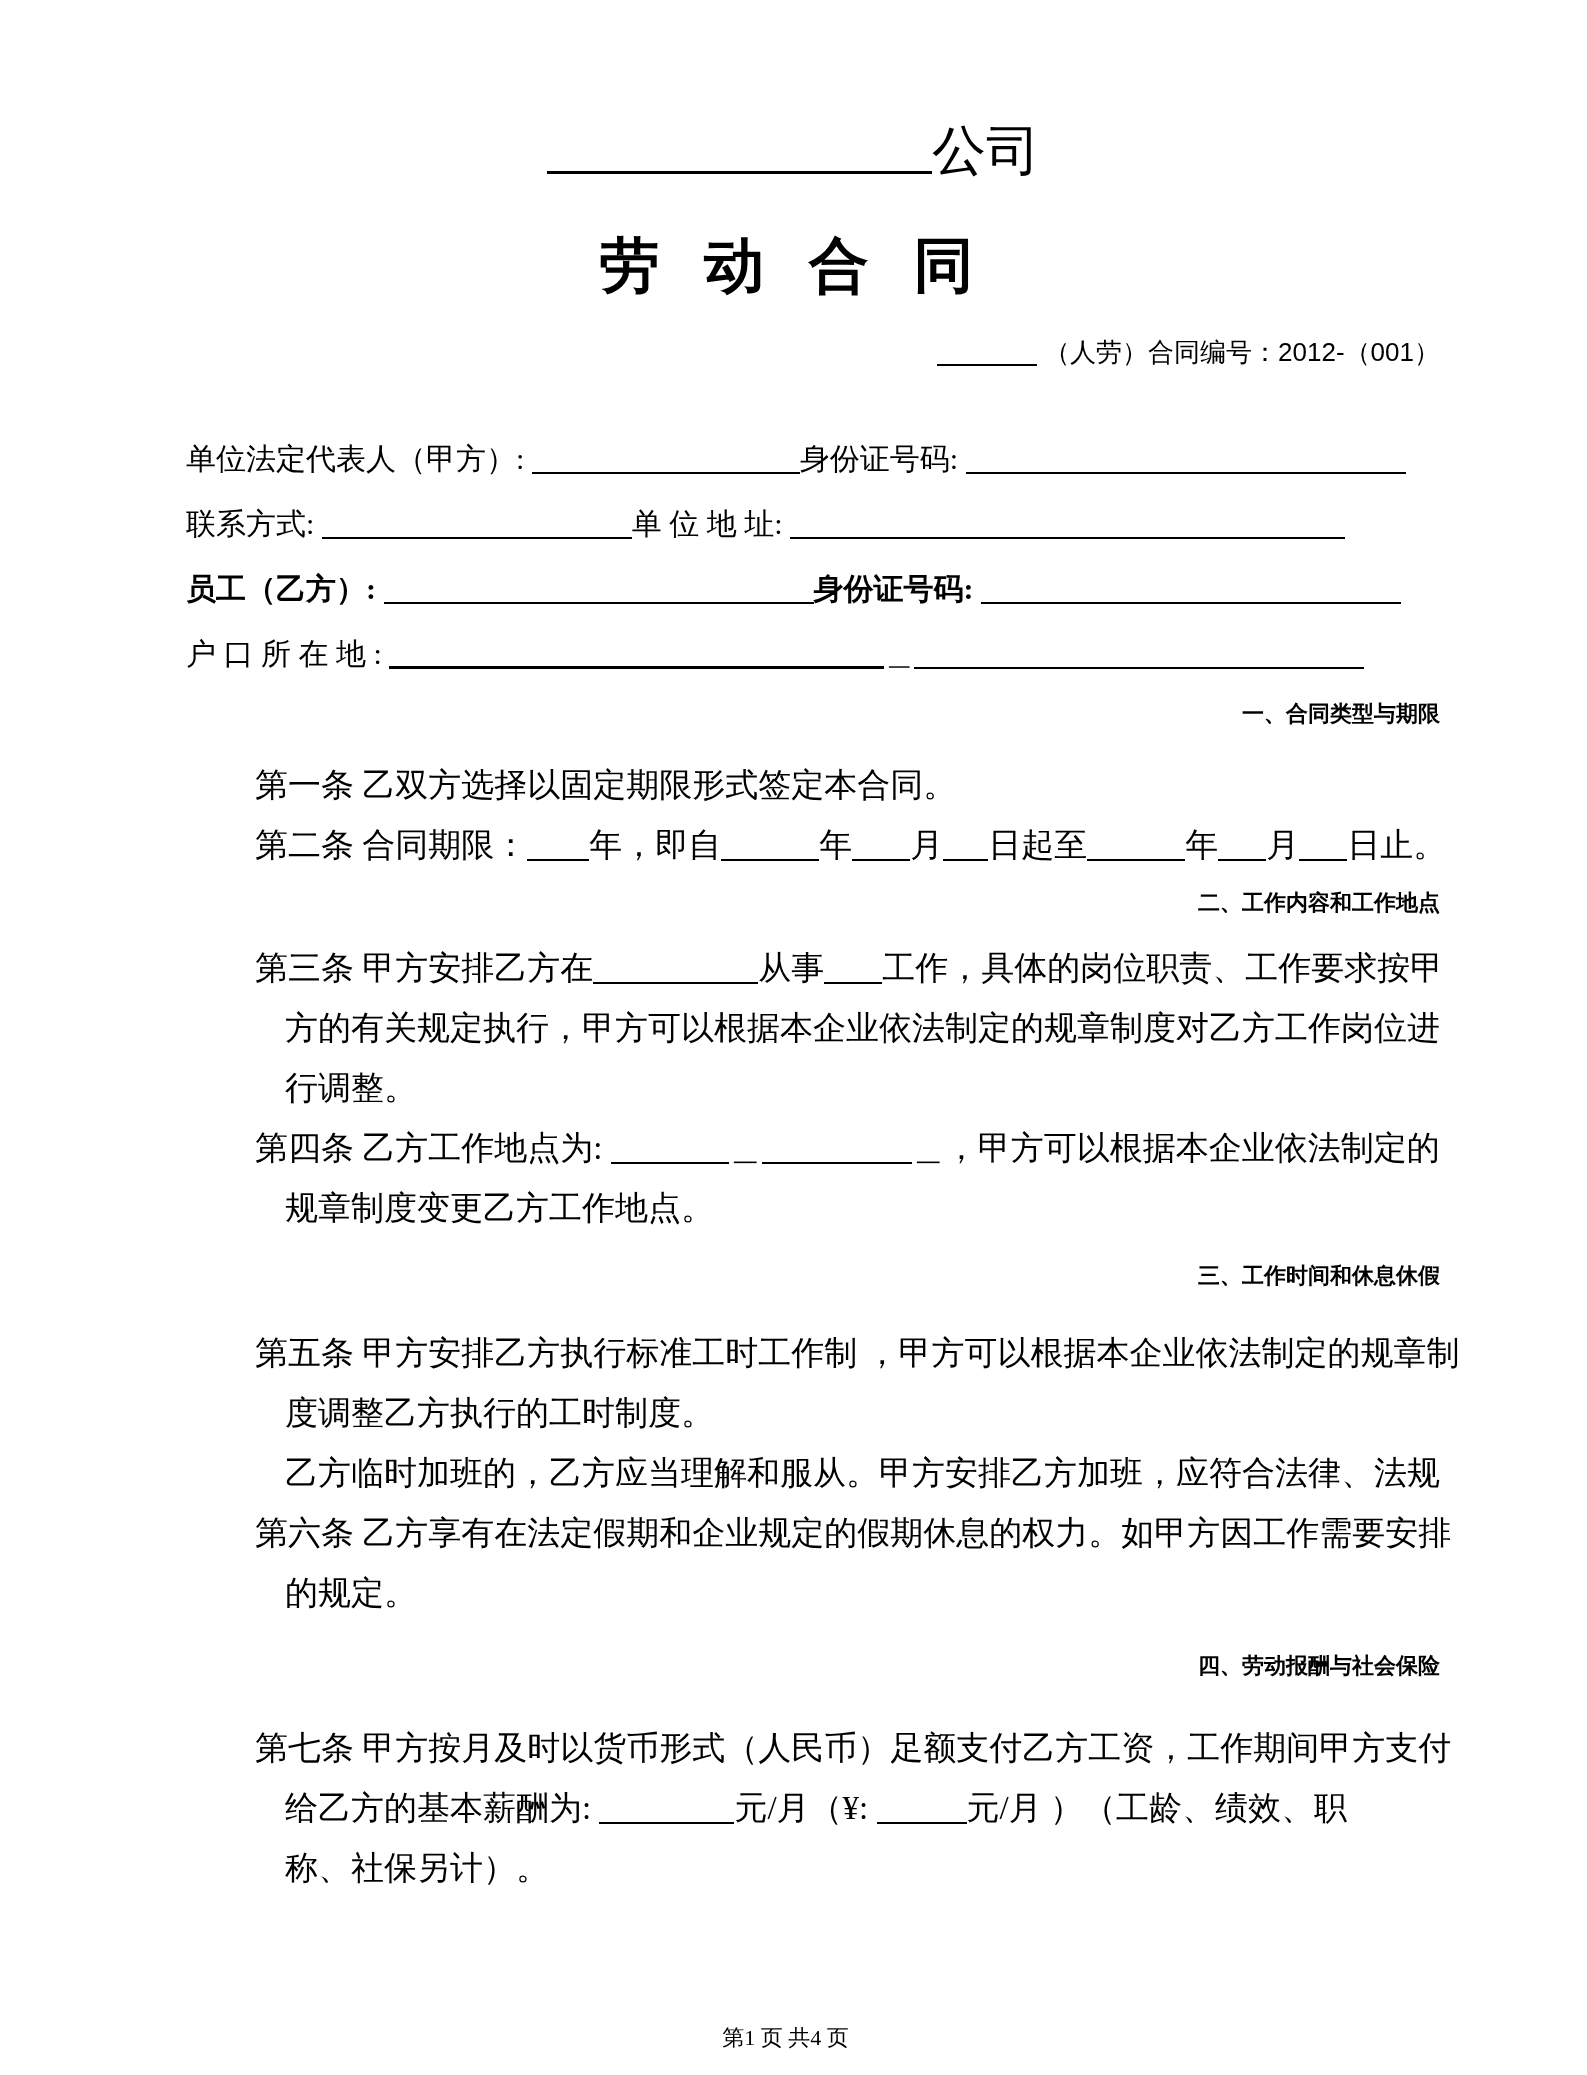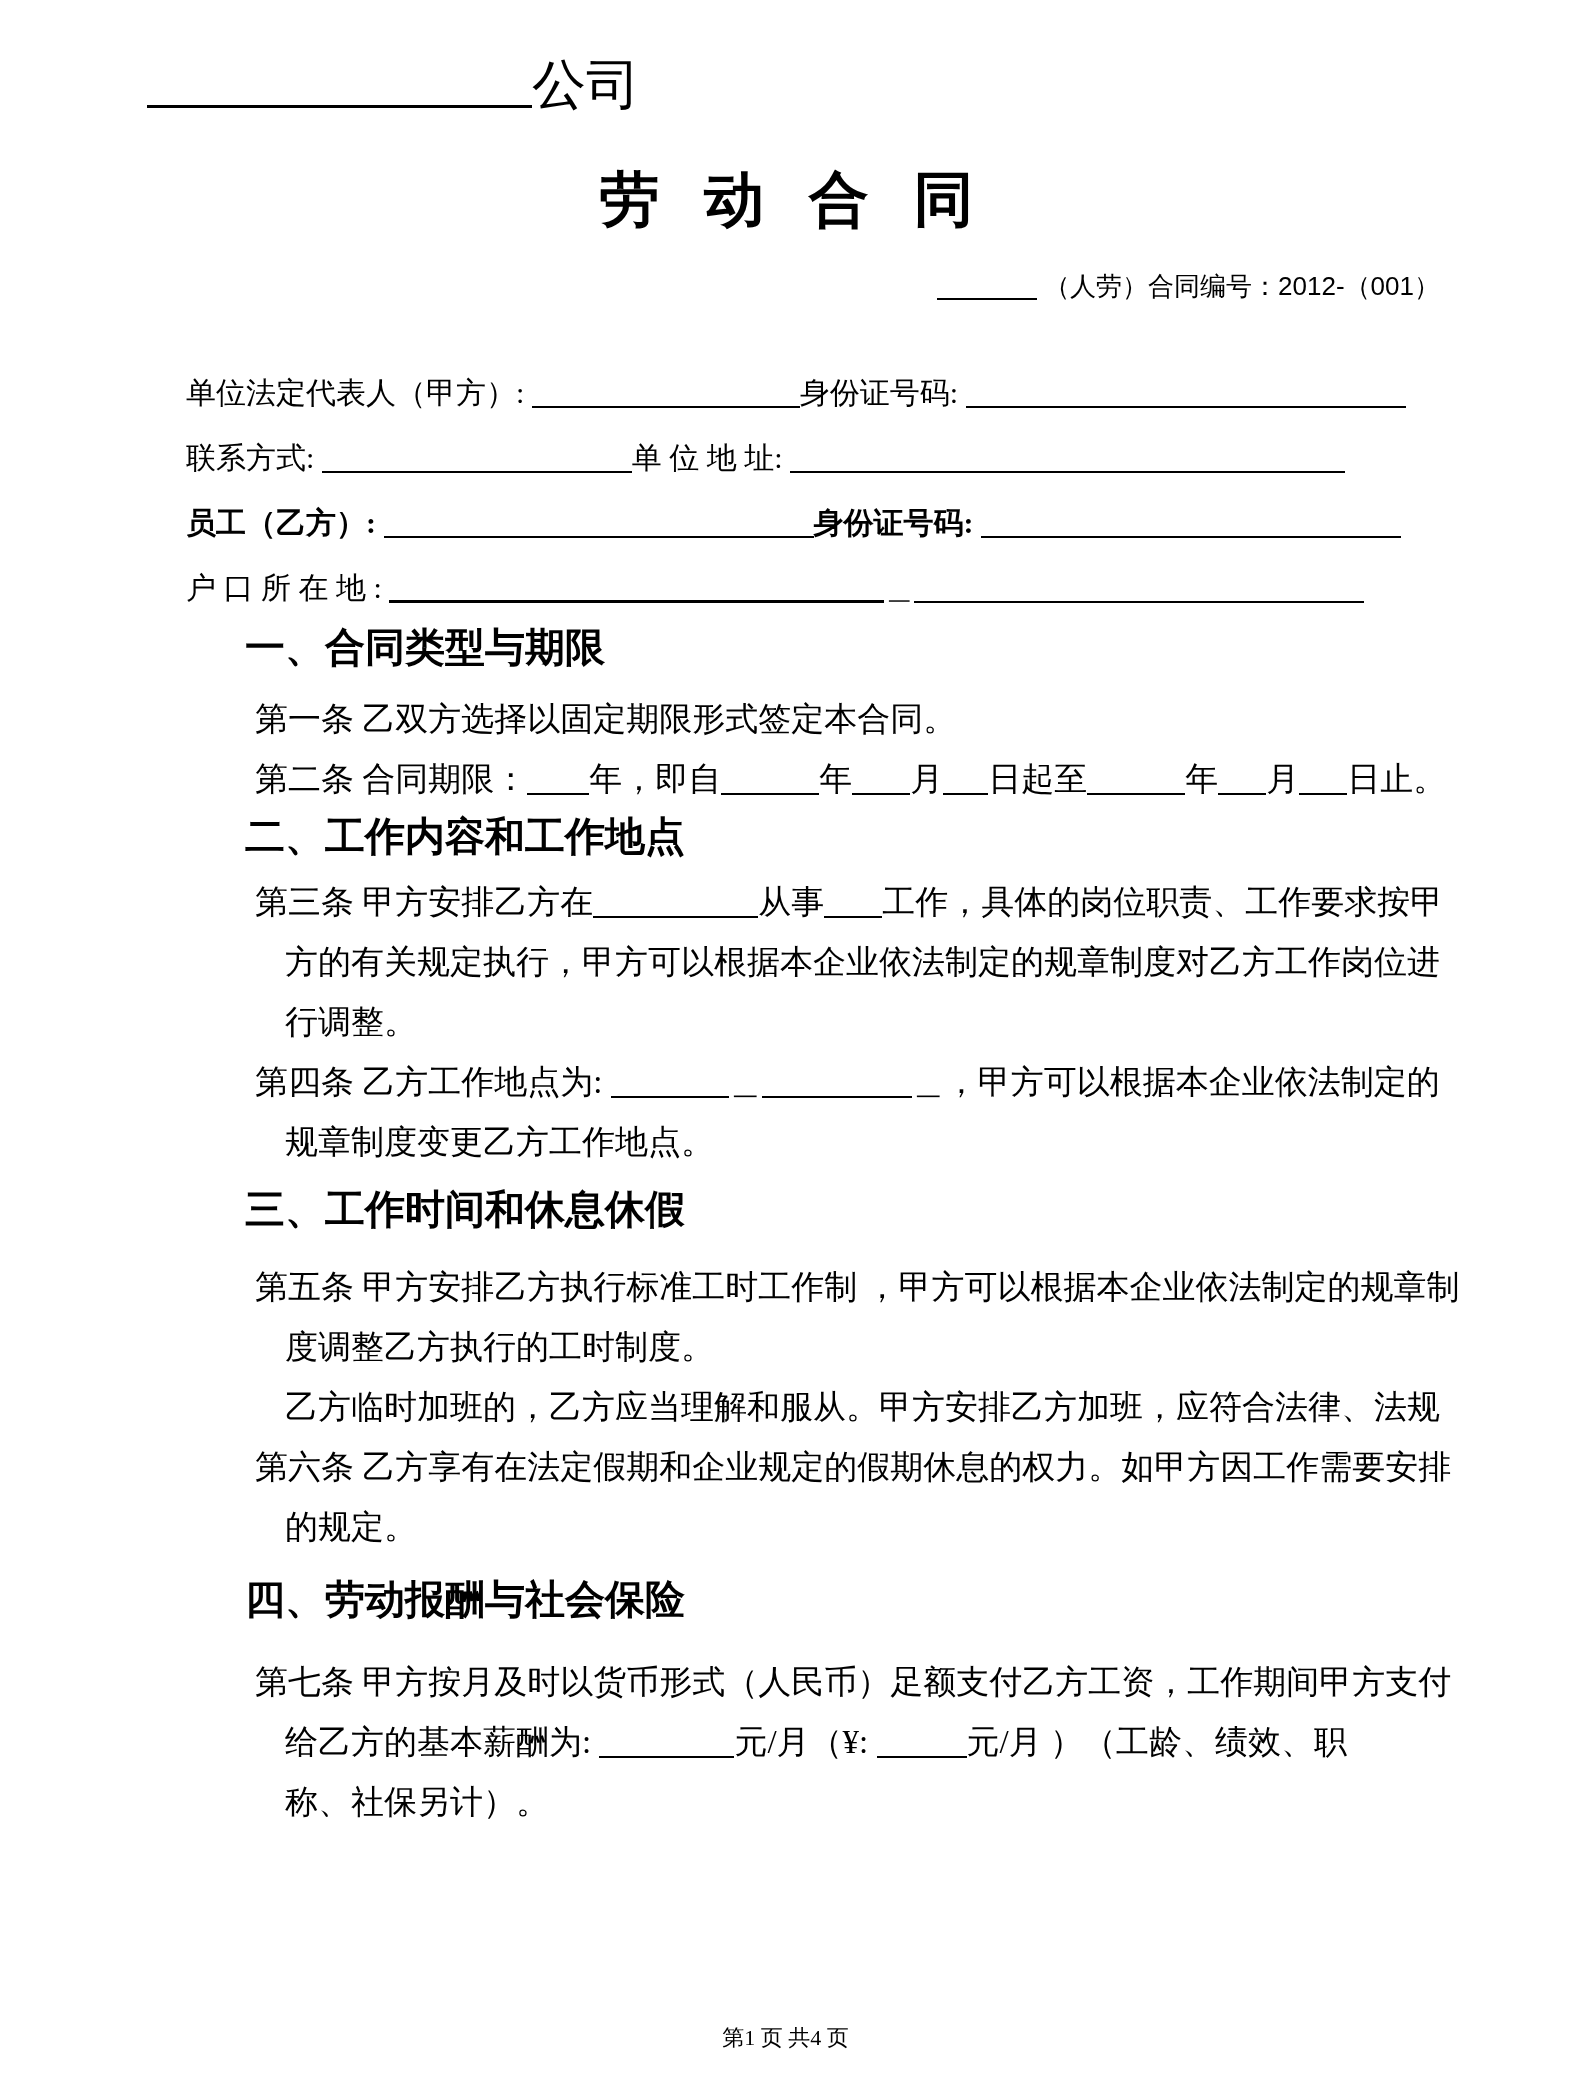--- a/index.html
+++ b/index.html
@@ -17,21 +17,22 @@
 
   .blank {
     display:inline-block;
     border-bottom:2px solid #000;
     height:1.02em;
     margin-bottom:-5px;
   }
   .blank.thick { border-bottom-width:3px; }
 
   .doc-title {
-    margin-top:49px;
+    margin-top:115px;
+    text-align:center;
     font-size:54px;
     white-space:nowrap;
   }
   .main-title {
     margin:38px 0 0 0;
     text-align:center;
     font-size:60px;
     font-weight:bold;
     letter-spacing:14px;
     font-family:"Liberation Sans","DejaVu Sans",sans-serif;
@@ -48,26 +49,27 @@
 
   .party { margin-top:56px; font-size:30px; }
   .pline { height:65px; line-height:65px; padding-left:39px; white-space:nowrap; }
   .pline.bold { font-weight:bold; }
 
   .preamble { margin-top:10px; font-size:30px; line-height:60px; }
   .preamble .p1 { padding-left:185px; white-space:nowrap; }
   .preamble .p2 { white-space:nowrap; }
 
   .sec-heading {
-    font-size:40px;
+    font-size:22px;
     font-weight:bold;
     line-height:55px;
     padding-left:98px;
     font-family:"Liberation Sans","DejaVu Sans",sans-serif;
     white-space:nowrap;
+    text-align:right;
   }
   .cline { font-size:33px; line-height:60px; padding-left:138px; white-space:nowrap; }
   .cline.first { padding-left:108px; }
 
   .mt14 { margin-top:14px; }
   .mt8  { margin-top:8px;  }
   .mt10 { margin-top:10px; }
   .mt20 { margin-top:20px; }
   .mt15 { margin-top:15px; }
   .mt25 { margin-top:25px; }

